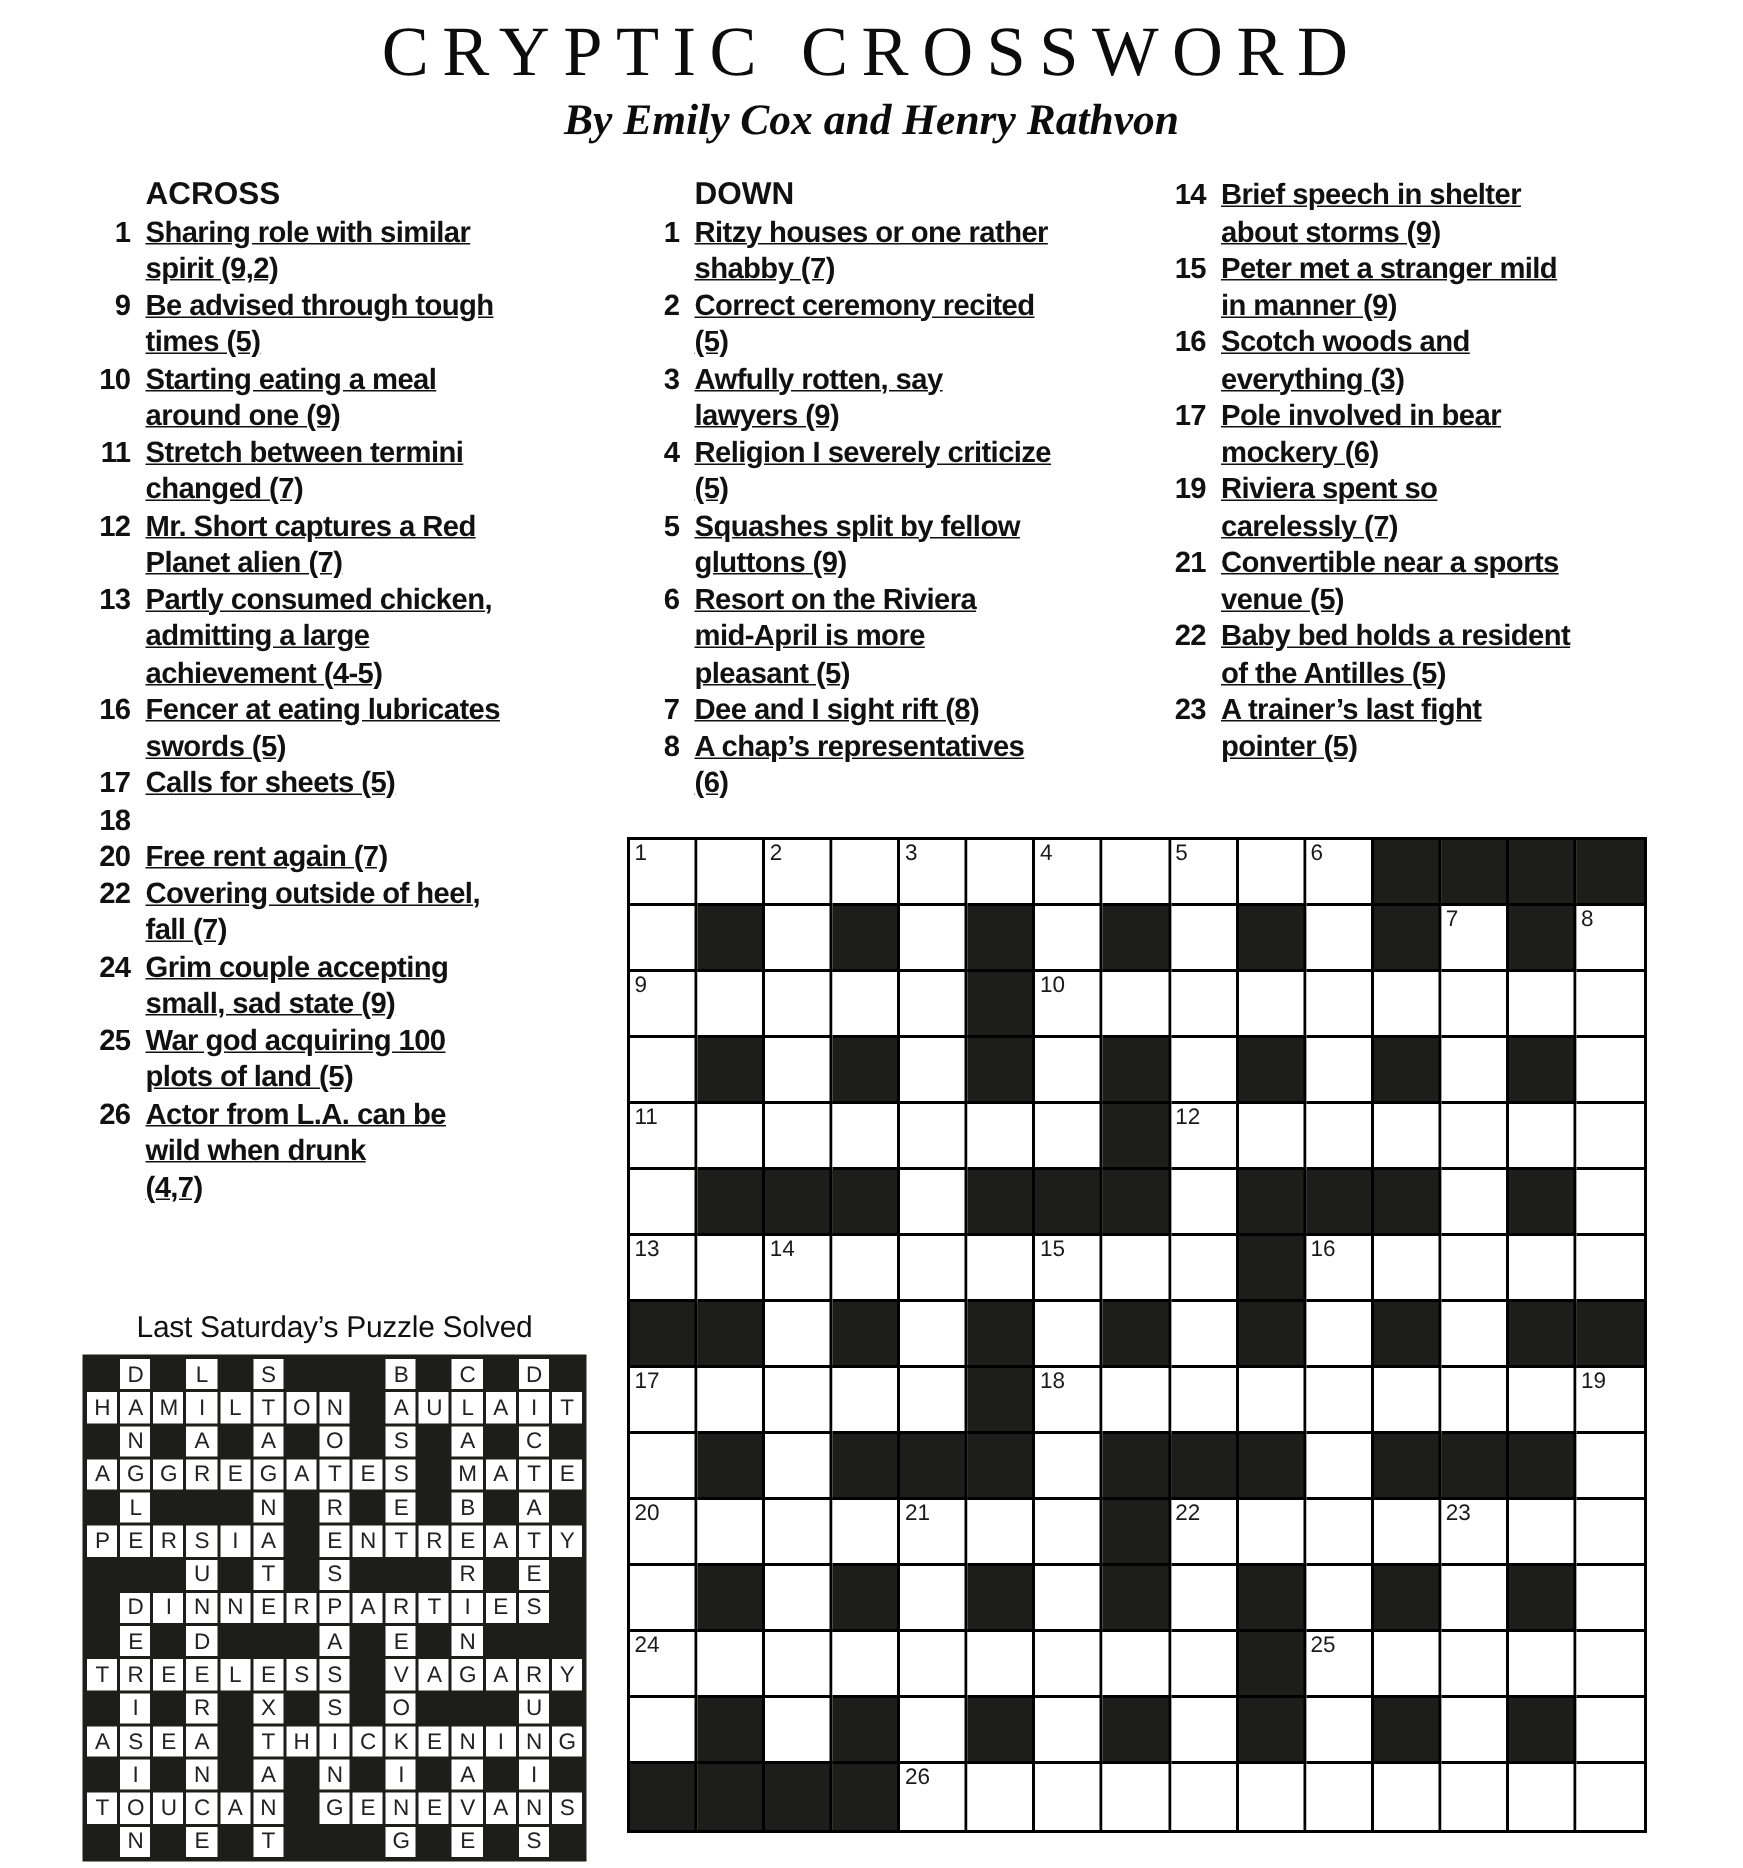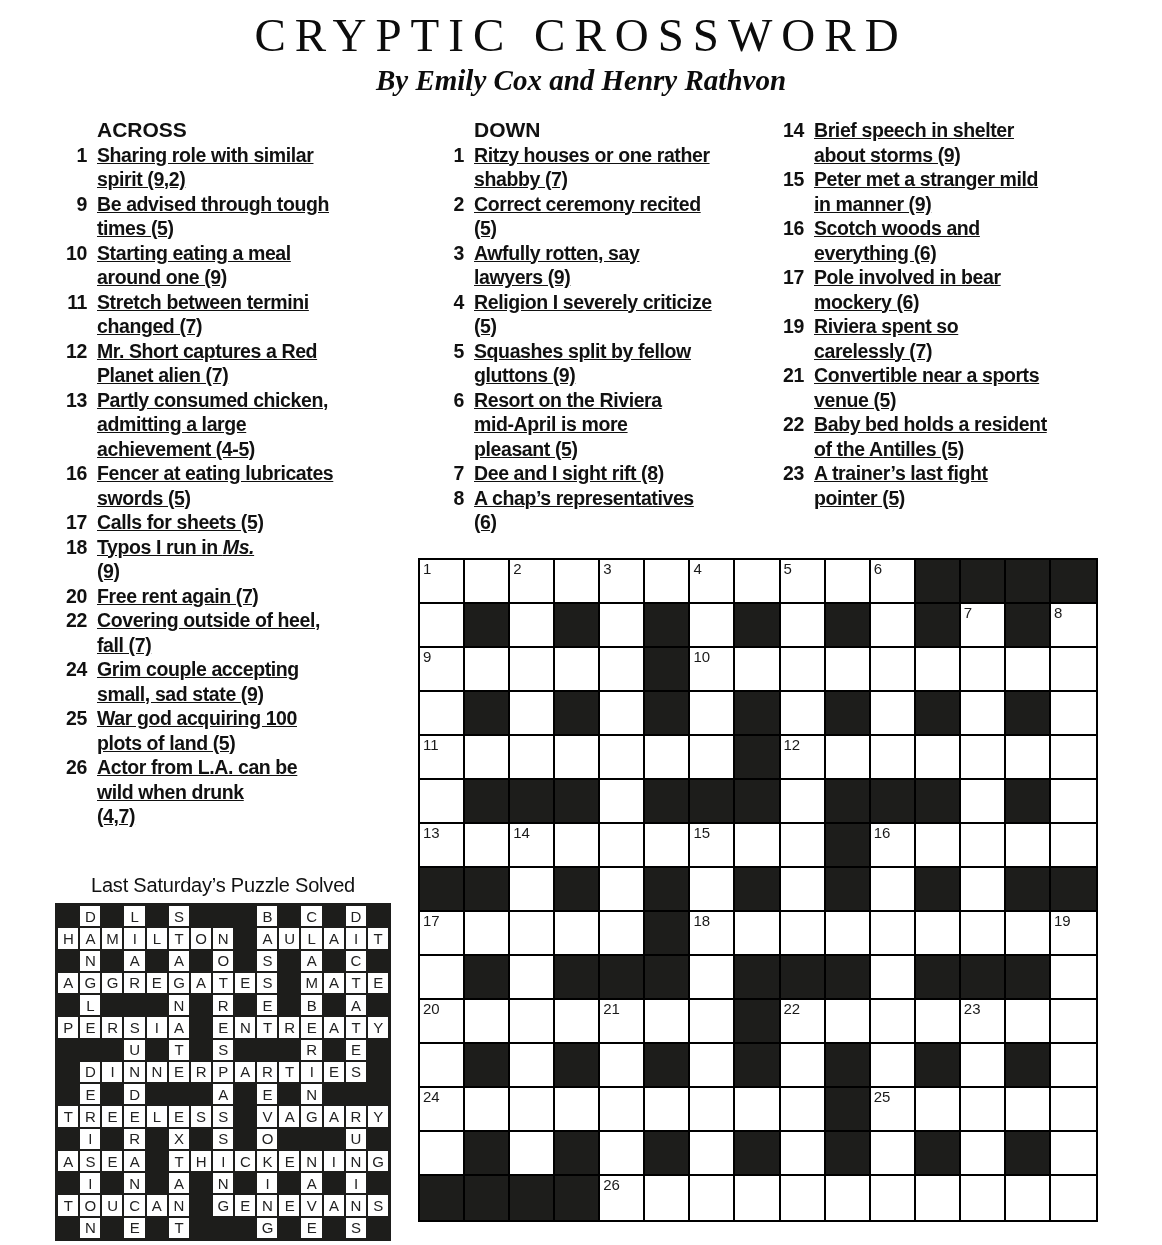--- a/index.html
+++ b/index.html
@@ -17,21 +17,21 @@
     white-space:nowrap;
   }
   .byline {
     position:absolute; top:64px; left:0; width:1162px;
     text-align:center;
     font-family:"Liberation Serif", serif;
     font-style:italic; font-weight:bold; font-size:29px; color:#0c0c0c;
   }
   .clue-col { position:absolute; top:118px; }
   #across-col { left:55px;  width:338px; }
-  #down-col   { left:432px; width:338px; }
+  #down-col   { left:421px; width:338px; }
   #down-col2  { left:772px; width:332px; }
   .clue-header {
     font-size:21px; font-weight:700; margin-left:42px;
     line-height:24.5px; color:#111;
   }
   .clue {
     display:flex; align-items:flex-start;
     font-size:19.5px; font-weight:700; line-height:24.5px;
     letter-spacing:-0.4px; color:#111;
   }
@@ -112,21 +112,20 @@
       <div class="clue">
         <span class="clue-num">16</span>
         <span class="clue-text"><span>Fencer at eating lubricates</span><br><span>swords (5)</span></span>
       </div>
       <div class="clue">
         <span class="clue-num">17</span>
         <span class="clue-text"><span>Calls for sheets (5)</span></span>
       </div>
       <div class="clue">
         <span class="clue-num">18</span>
-        <span class="clue-text"><span>Typos I run in </span><i>Ms.</i><br><span>(9)</span></span>
       </div>
       <div class="clue">
         <span class="clue-num">20</span>
         <span class="clue-text"><span>Free rent again (7)</span></span>
       </div>
       <div class="clue">
         <span class="clue-num">22</span>
         <span class="clue-text"><span>Covering outside of heel,</span><br><span>fall (7)</span></span>
       </div>
       <div class="clue">
@@ -187,21 +186,21 @@
       <div class="clue">
         <span class="clue-num">14</span>
         <span class="clue-text"><span>Brief speech in shelter</span><br><span>about storms (9)</span></span>
       </div>
       <div class="clue">
         <span class="clue-num">15</span>
         <span class="clue-text"><span>Peter met a stranger mild</span><br><span>in manner (9)</span></span>
       </div>
       <div class="clue">
         <span class="clue-num">16</span>
-        <span class="clue-text"><span>Scotch woods and</span><br><span>everything (6)</span></span>
+        <span class="clue-text"><span>Scotch woods and</span><br><span>everything (3)</span></span>
       </div>
       <div class="clue">
         <span class="clue-num">17</span>
         <span class="clue-text"><span>Pole involved in bear</span><br><span>mockery (6)</span></span>
       </div>
       <div class="clue">
         <span class="clue-num">19</span>
         <span class="clue-text"><span>Riviera spent so</span><br><span>carelessly (7)</span></span>
       </div>
       <div class="clue">

